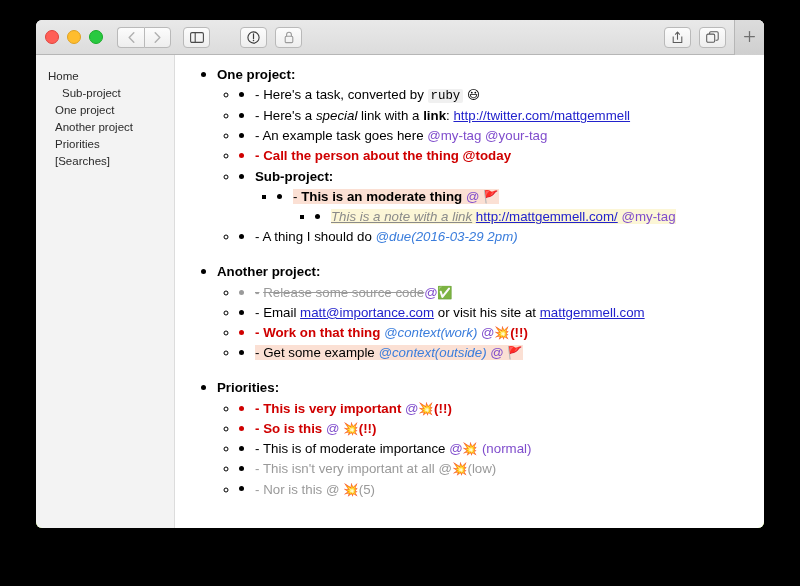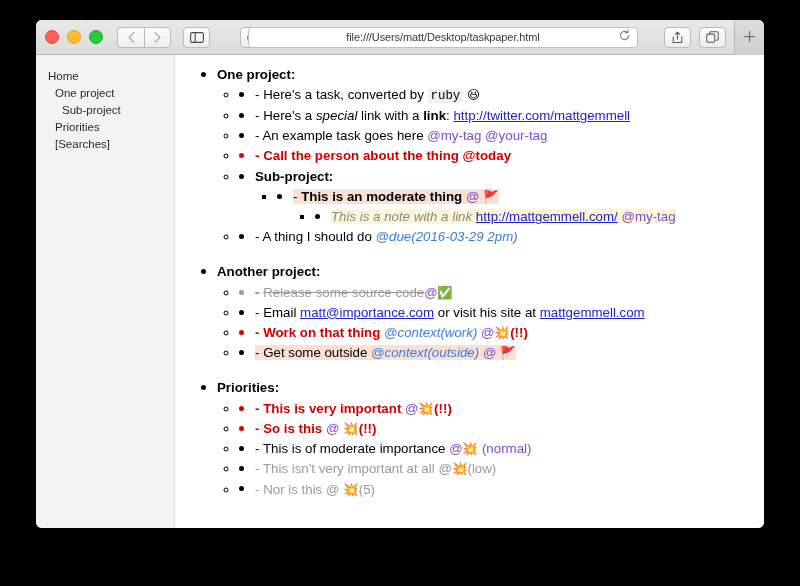--- a/index.html
+++ b/index.html
@@ -188,21 +188,21 @@
 
   .spacer { height: 15px; }
 
   .mark { display: inline; }
   .hl-peach { background: #fbe0d4; }
   .hl-cream { background: #fcf6d6; }
 
   .t-red   { color: #cf0000; font-weight: bold; }
   .t-grey  { color: #9a9a9a; }
   .t-strike{ color: #9a9a9a; text-decoration: line-through; }
-  .t-note  { color: #8a8a8a; font-style: italic; }
+  .t-note  { color: #8a8a8a; font-style: italic; text-decoration: underline; }
 
   .tag     { color: #7f4ccc; }
   .tag-blue{ color: #3a7ddc; font-style: italic; }
   .tag-red { color: #d00000; font-weight: bold; }
   .tag-grey{ color: #9a9a9a; }
 
   a.lnk {
     color: #2222cc;
   }
 
@@ -276,31 +276,20 @@
       <div class="tb-btn tb-single">
         <span>
           <svg width="10" height="13" viewBox="0 0 10 13">
             <path d="M2.6 5.4 V3.6 a2.4 2.4 0 0 1 4.8 0 V5.4" fill="none" stroke="#9a9a9a" stroke-width="1.1"></path>
             <rect x="1.2" y="5.2" width="7.6" height="6.4" rx="1.2" fill="none" stroke="#9a9a9a" stroke-width="1.1"></rect>
           </svg>
         </span>
       </div>
     </div>
 
-    <div id="urlfield">
-      <span class="url-text">file:///Users/matt/Desktop/taskpaper.html</span>
-      <span id="reloadbtn">
-        <span>
-          <svg width="13" height="13" viewBox="0 0 13 13">
-            <path d="M10.6 6.5 a4.1 4.1 0 1 1 -1.3 -3.0" fill="none" stroke="#7c7c7c" stroke-width="1.1" stroke-linecap="round"></path>
-            <path d="M9.9 0.9 L9.9 3.7 L7.1 3.7" fill="none" stroke="#7c7c7c" stroke-width="1.1" stroke-linecap="round" stroke-linejoin="round"></path>
-          </svg>
-        </span>
-      </span>
-    </div>
 
     <div class="right-group">
       <div class="tb-btn tb-single">
         <span>
           <svg width="11" height="13" viewBox="0 0 11 13">
             <path d="M1.2 5.4 V11.4 H9.8 V5.4" fill="none" stroke="#5a5a5a" stroke-width="1.05" stroke-linejoin="round"></path>
             <line x1="5.5" y1="1.2" x2="5.5" y2="8.2" stroke="#5a5a5a" stroke-width="1.05" stroke-linecap="round"></line>
             <path d="M3.4 3.3 L5.5 1.1 L7.6 3.3" fill="none" stroke="#5a5a5a" stroke-width="1.05" stroke-linecap="round" stroke-linejoin="round"></path>
           </svg>
         </span>
@@ -322,22 +311,23 @@
           <line x1="1.6" y1="6.5" x2="11.4" y2="6.5" stroke="#6f6f6f" stroke-width="1.25" stroke-linecap="round"></line>
         </svg>
       </span>
     </div>
   </div>
 
   <div id="content">
 
     <div id="sidebar">
       <div class="side-item">Home</div>
+      <div class="side-item side-indent-2">Sub-project</div>
       <div class="side-item side-indent-1">One project</div>
-      <div class="side-item side-indent-2">Sub-project</div>
+      <div class="side-item side-indent-1">Another project</div>
       <div class="side-item side-indent-1">Priorities</div>
       <div class="side-item side-indent-1">[Searches]</div>
     </div>
 
     <div id="page">
 
       <ul class="proj">
         <li class="row">
           <span class="bullet"></span>
           <span class="proj-title">One project:</span>
@@ -439,21 +429,21 @@
               <span class="bullet"></span>
               <span class="t-red">-</span>
               <span class="t-red">Work on that thing</span>
               <span class="tag-blue">@context(work)</span>
               <span class="tag">@</span><span class="emoji">💥</span><span class="tag-red">(!!)</span>
             </li>
 
             <li class="row">
               <span class="bullet"></span>
               <span class="mark hl-peach"><span class="dash">-</span>
-              <span>Get some outside</span>
+              <span>Get some example</span>
               <span class="tag-blue">@context(outside)</span>
               <span class="tag">@</span>
               <span class="emoji">🚩</span></span>
             </li>
 
           </ul>
         </li>
       </ul>
 
       <div class="spacer"></div>

